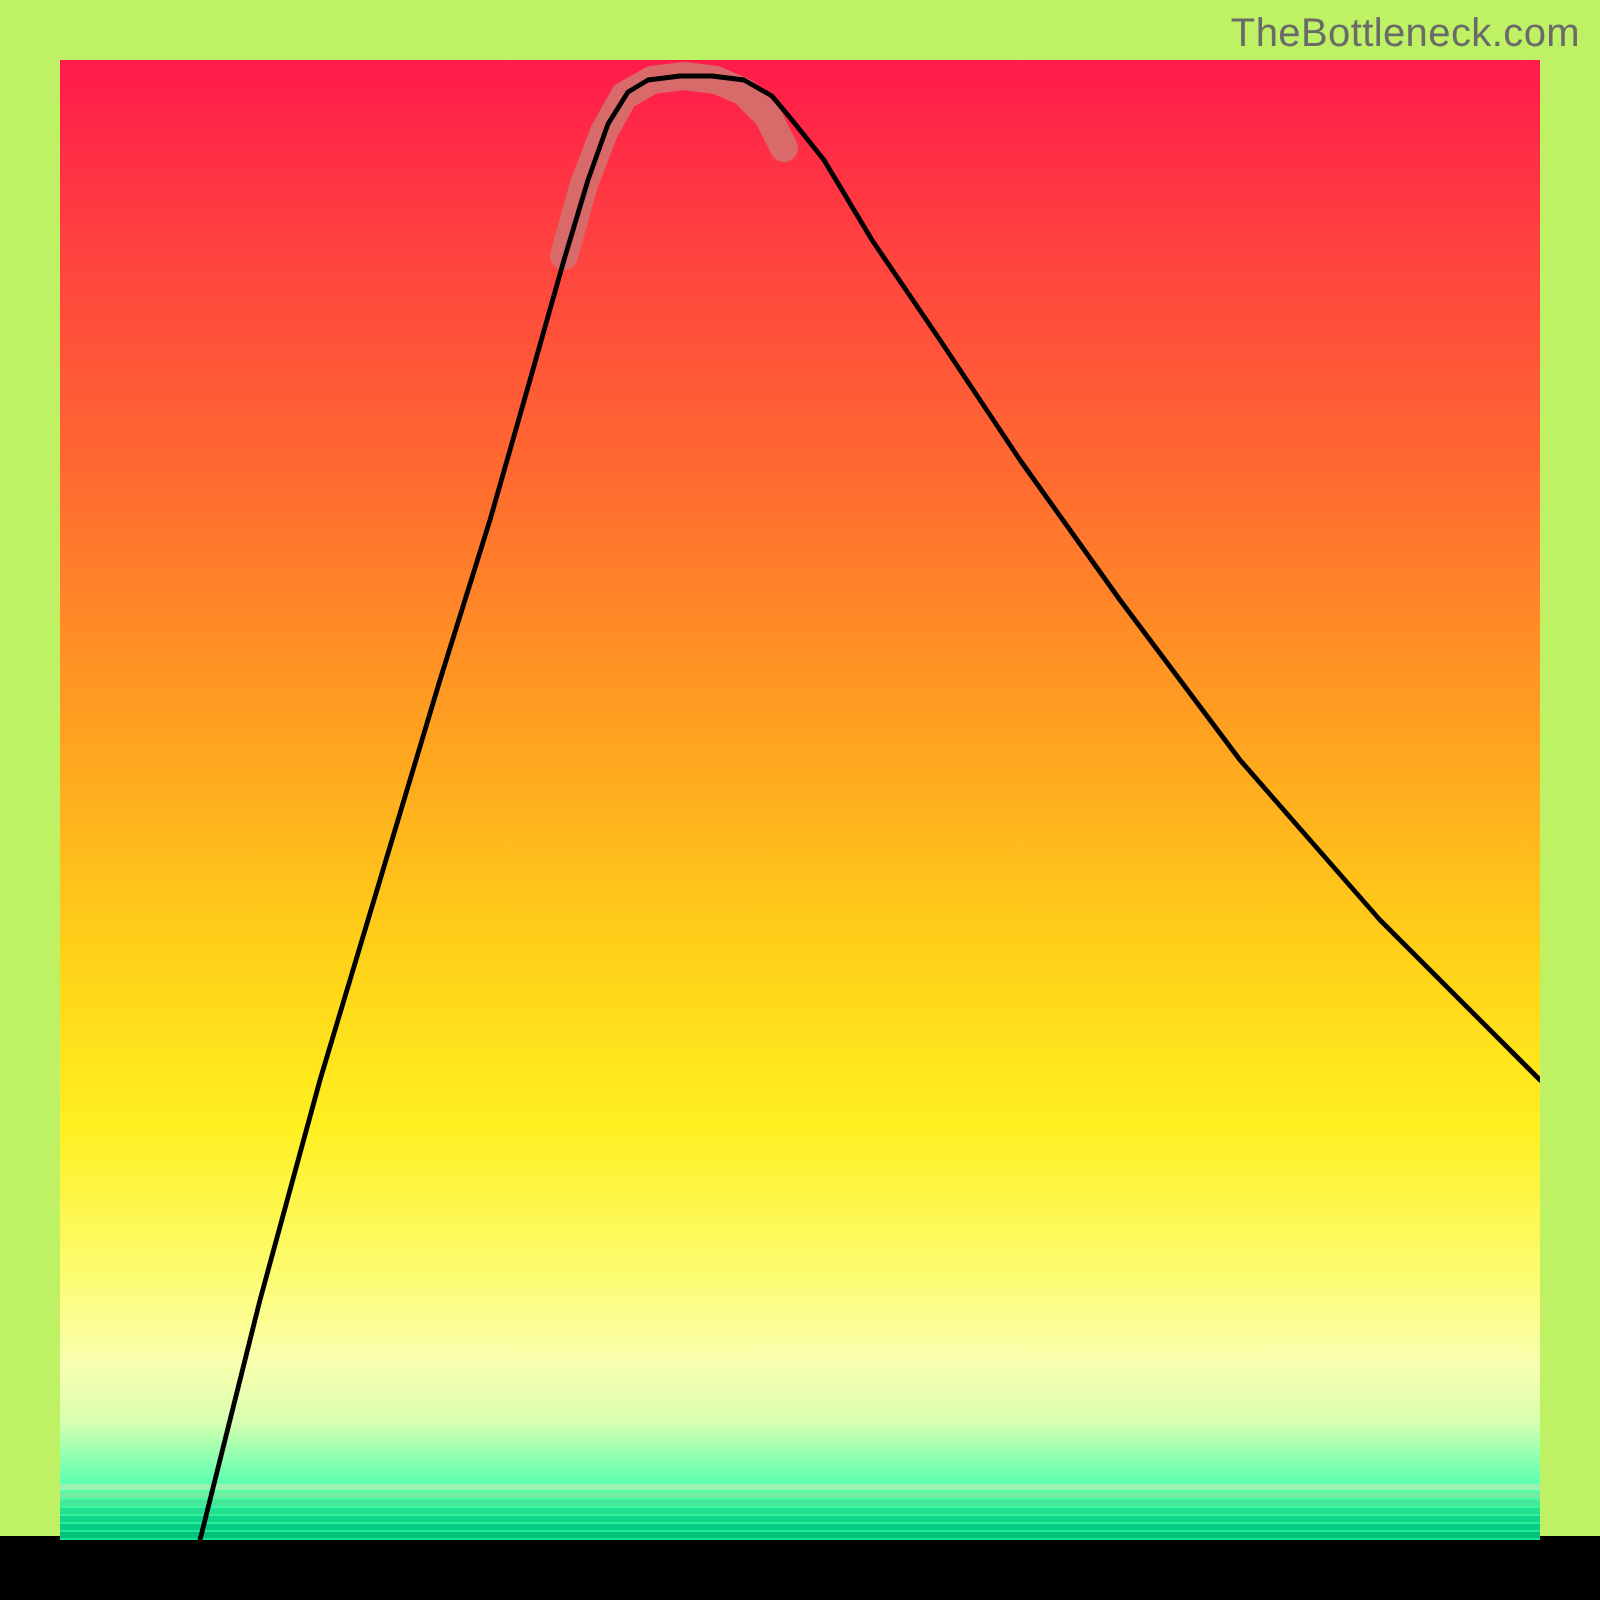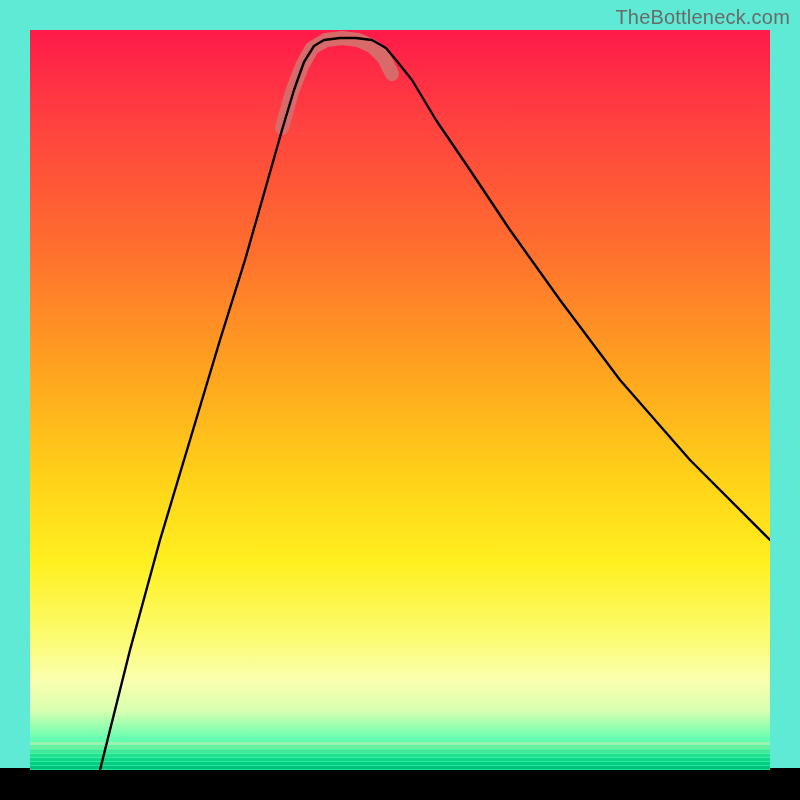--- a/index.html
+++ b/index.html
@@ -10,21 +10,21 @@
     background: #000;
     overflow: hidden;
     font-family: Arial, Helvetica, sans-serif;
   }
   .frame {
     position: absolute;
     left: 0;
     top: 0;
     width: 800px;
     height: 768px;
-    background: #5eead4;
+    background: #bef264;
   }
   .plot-area {
     position: absolute;
     left: 30px;
     top: 30px;
     width: 740px;
     height: 740px;
     background: linear-gradient(to bottom,
       #ff1a4a 0%,
       #ff4040 12%,

